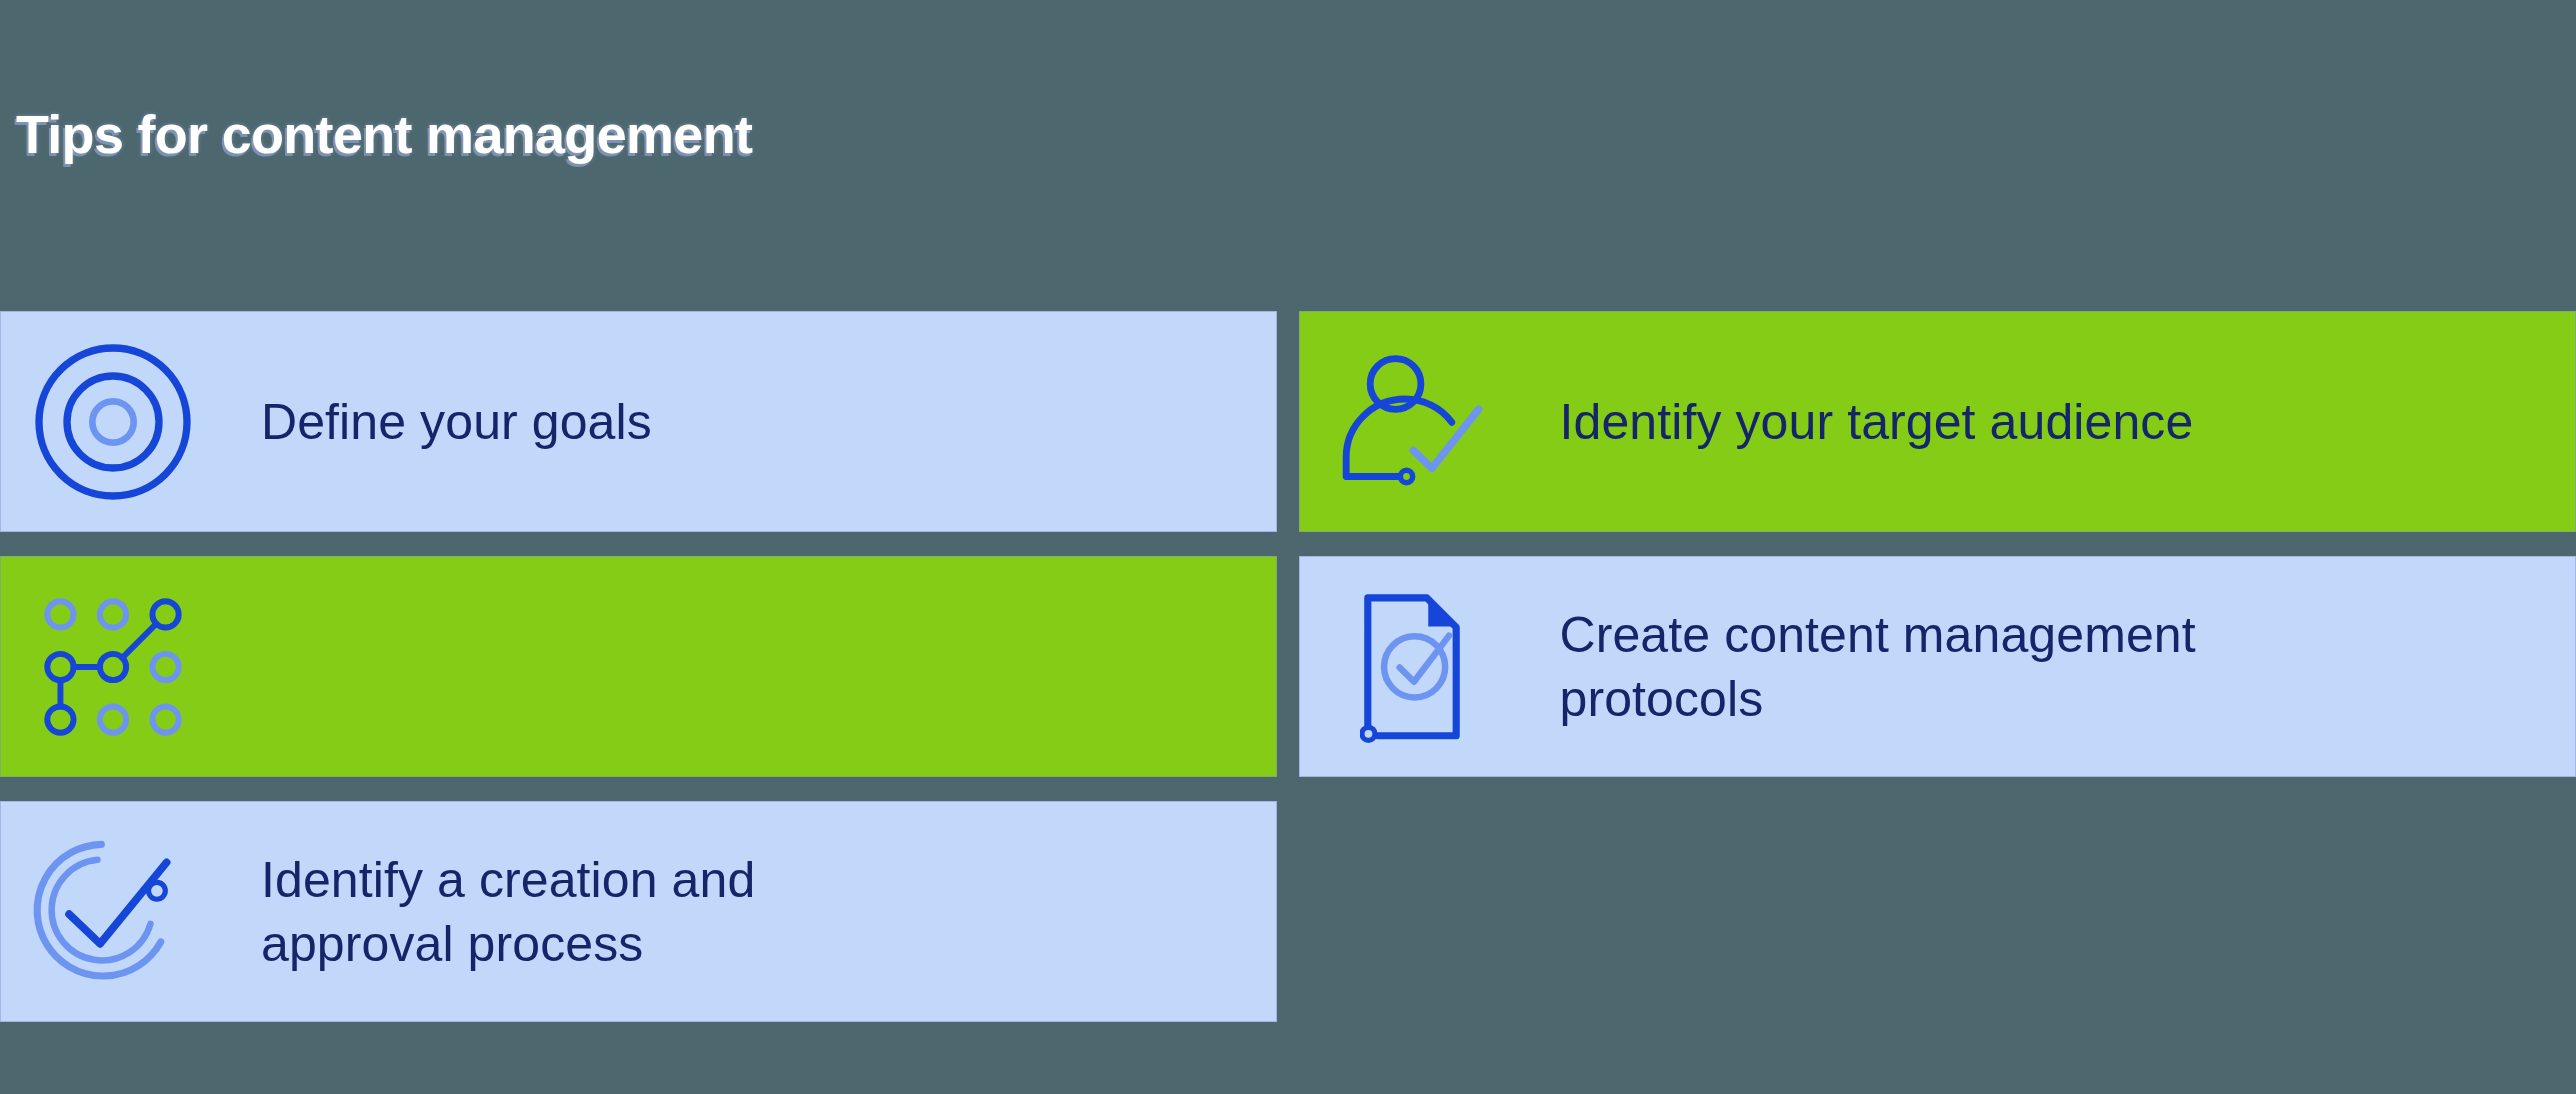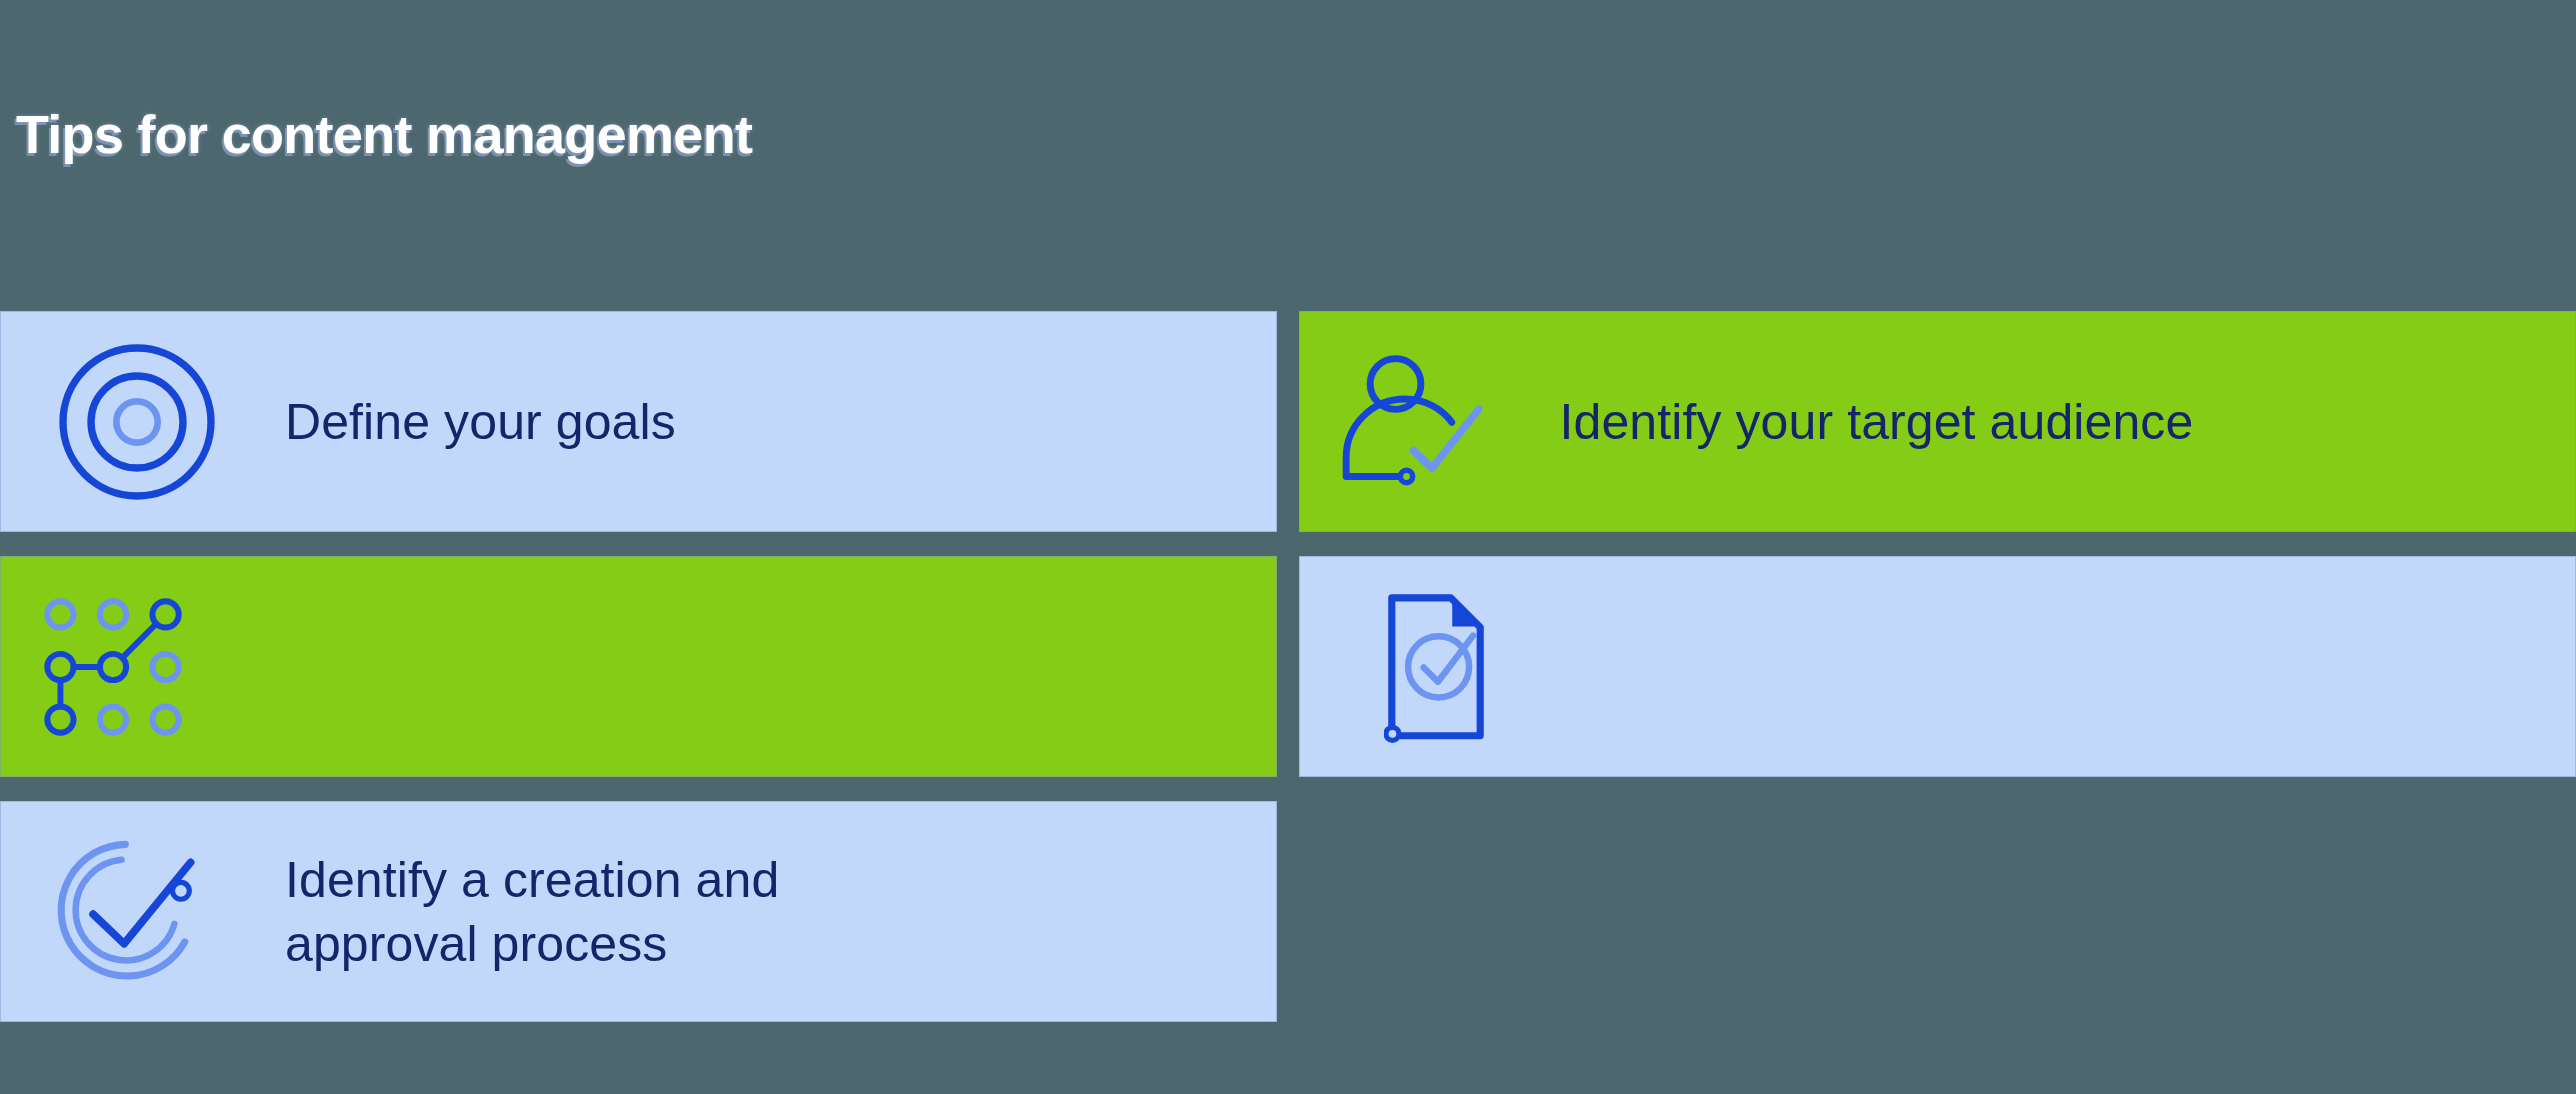--- a/index.html
+++ b/index.html
@@ -28,21 +28,21 @@
     grid-template-columns:1277px 1277px;
     grid-template-rows:repeat(3, 221px);
     column-gap:21.5px;
     row-gap:24px;
   }
   .tile {
     display:flex;
     align-items:center;
     border:1.3px solid rgba(120,145,205,0.45);
   }
-  .tile--medium { background:#C2D8FB;padding-left:24px; }
+  .tile--medium { background:#C2D8FB; }
   .tile--light  { background:#84cc16; }
   .icon-slot {
     flex:none;
     width:168px; height:168px;
     margin-left:28px; margin-right:64px;
     display:flex;
     align-items:center;
     justify-content:center;
   }
   .tile-label {
@@ -109,20 +109,22 @@
   <div class="tile tile--medium">
     <div class="icon-slot">
       <svg width="104" height="153" viewBox="0 0 160 235">
         <path class="ic-d" stroke-width="11" d="M12,208 L12,12 L103,12 L148,57 L148,224 L27,224"></path>
         <path class="if-d" d="M105,14 L147,56 L105,56 Z"></path>
         <circle class="ic-l" stroke-width="10" cx="84" cy="118" r="47"></circle>
         <path class="ic-l" stroke-width="10" d="M61,119 L83,141 L137,70"></path>
         <circle class="ic-d" stroke-width="8" cx="13" cy="221" r="10"></circle>
       </svg>
     </div>
+    <div class="tile-label">Create content management
+protocols</div>
   </div>
 
   <div class="tile tile--medium">
     <div class="icon-slot">
       <svg width="168" height="155" viewBox="0 0 260 240">
         <path class="ic-l" stroke-width="11" d="M112,16 A102,102 0 1 0 204,167"></path>
         <path class="ic-l" stroke-width="10" d="M106,40 A78,78 0 1 0 188,139"></path>
         <path class="ic-d" stroke-width="12" d="M62,124 L110,170 L213,44"></path>
         <circle class="ic-d" stroke-width="8" cx="198" cy="88" r="13"></circle>
       </svg>

